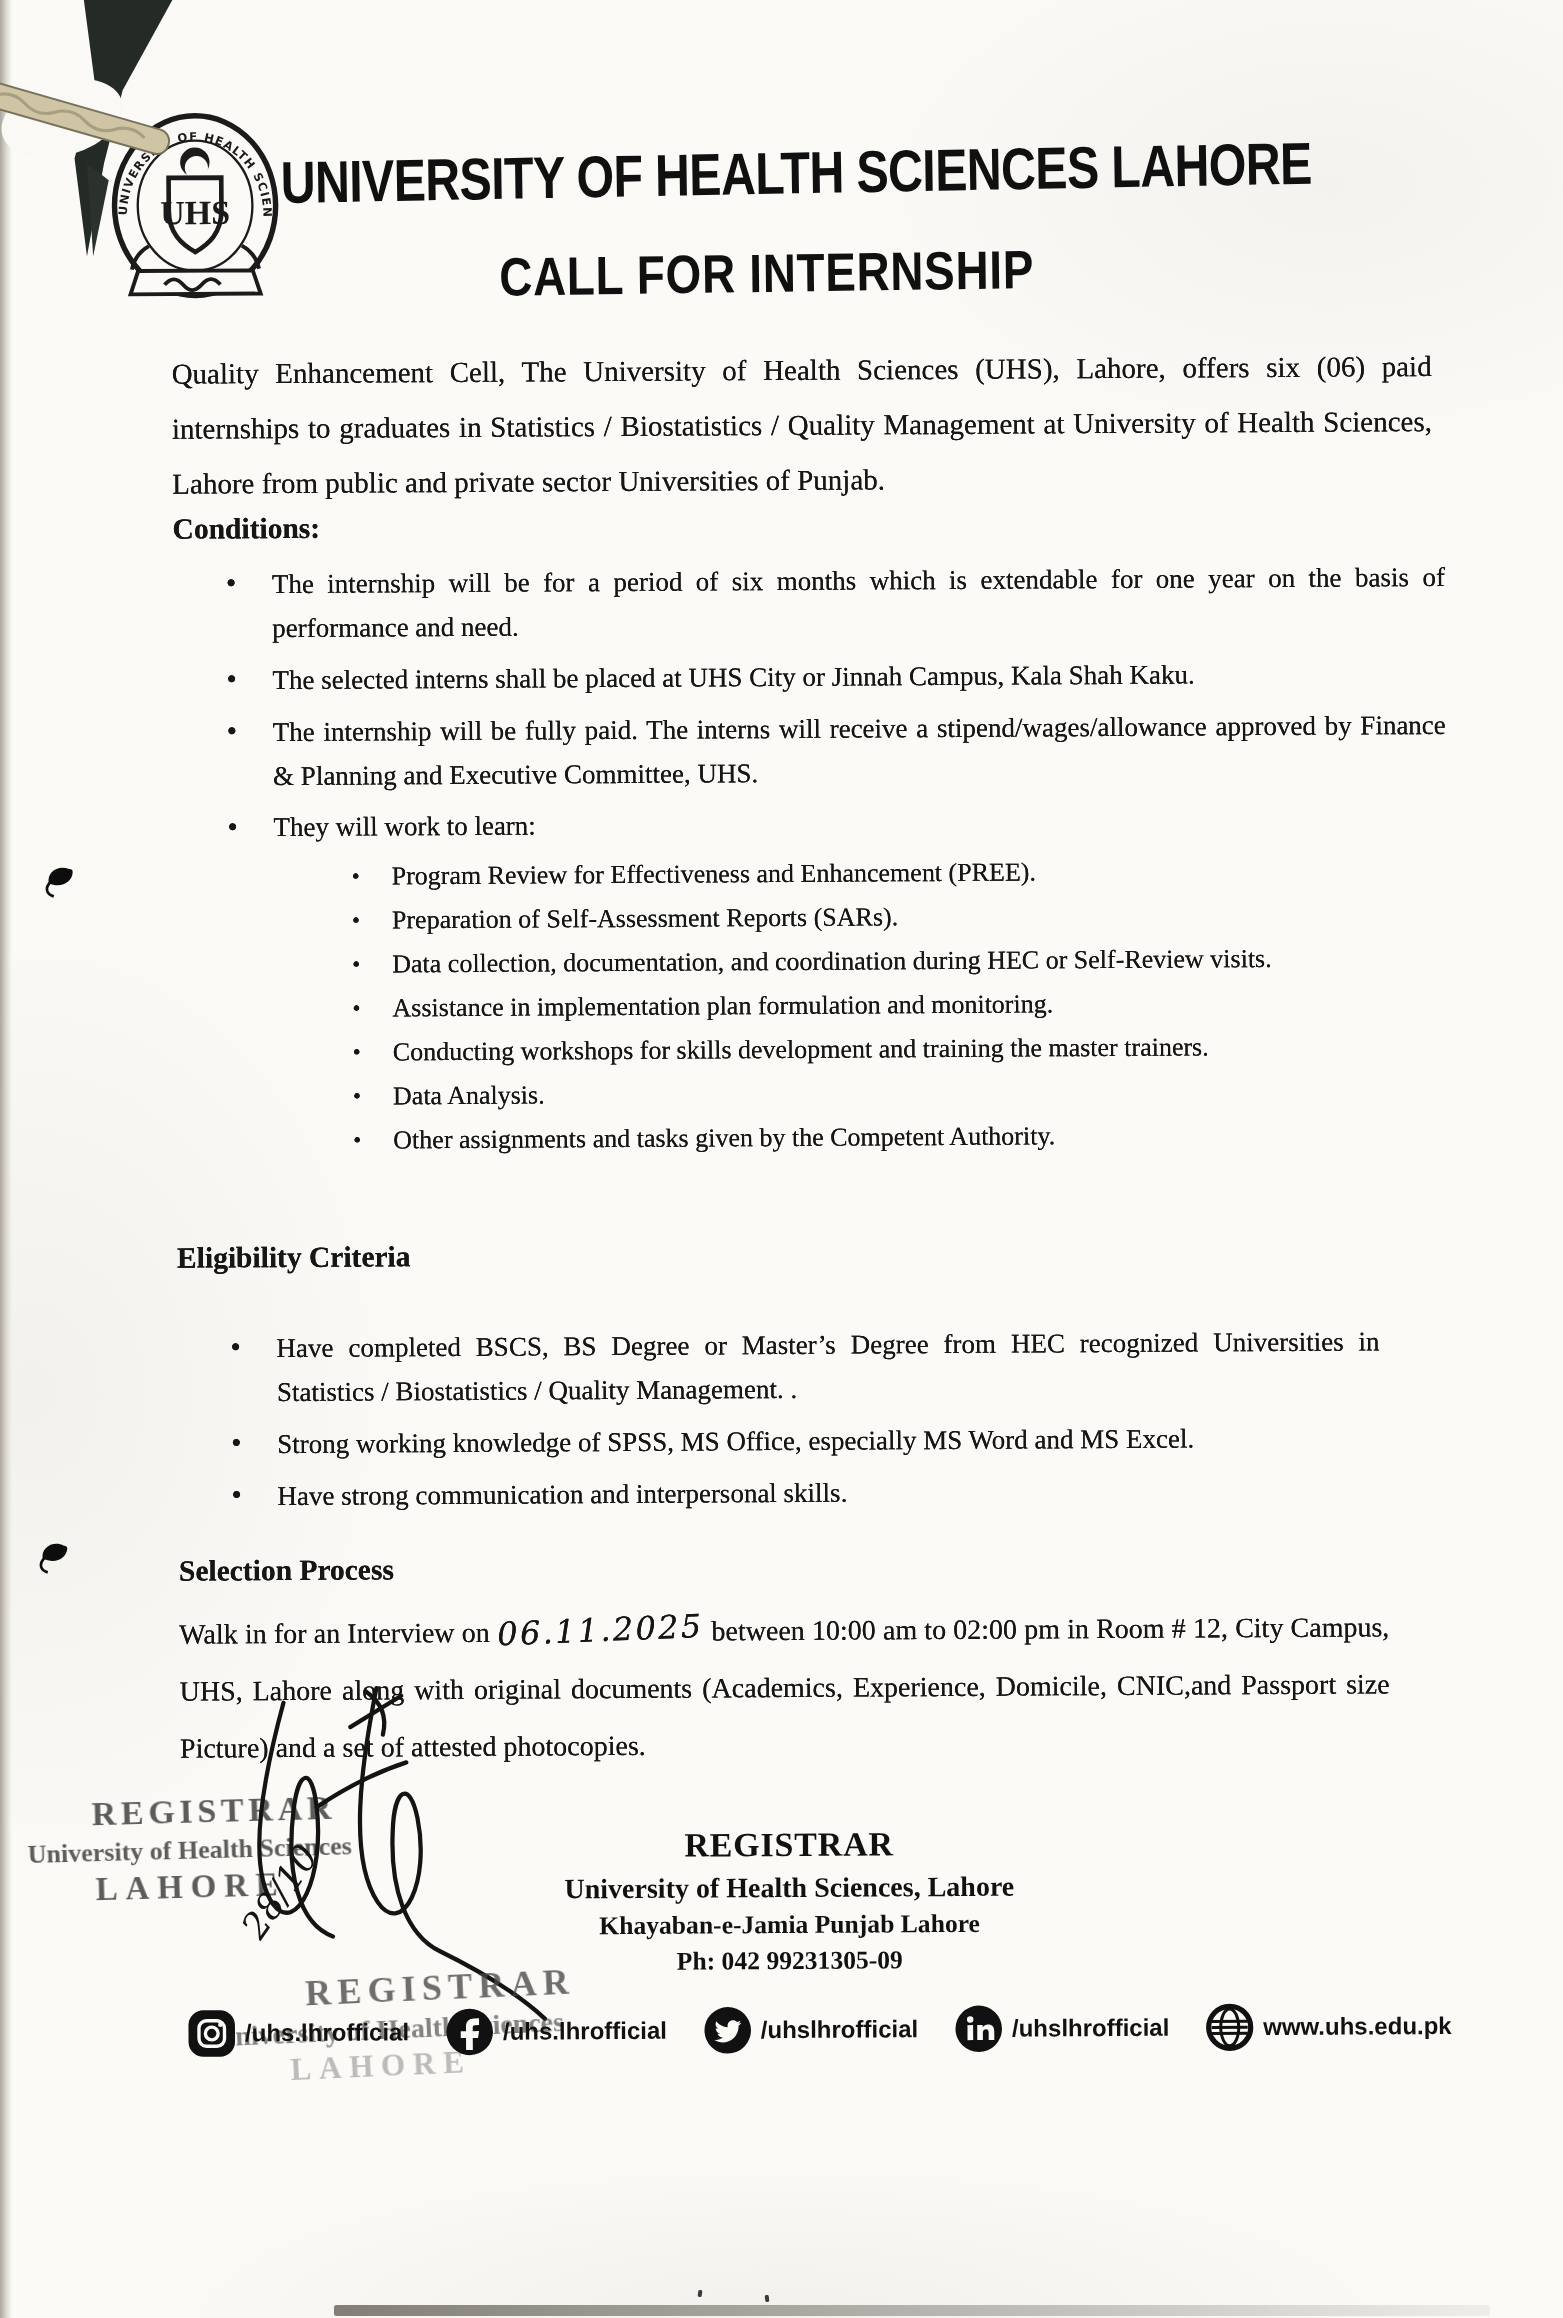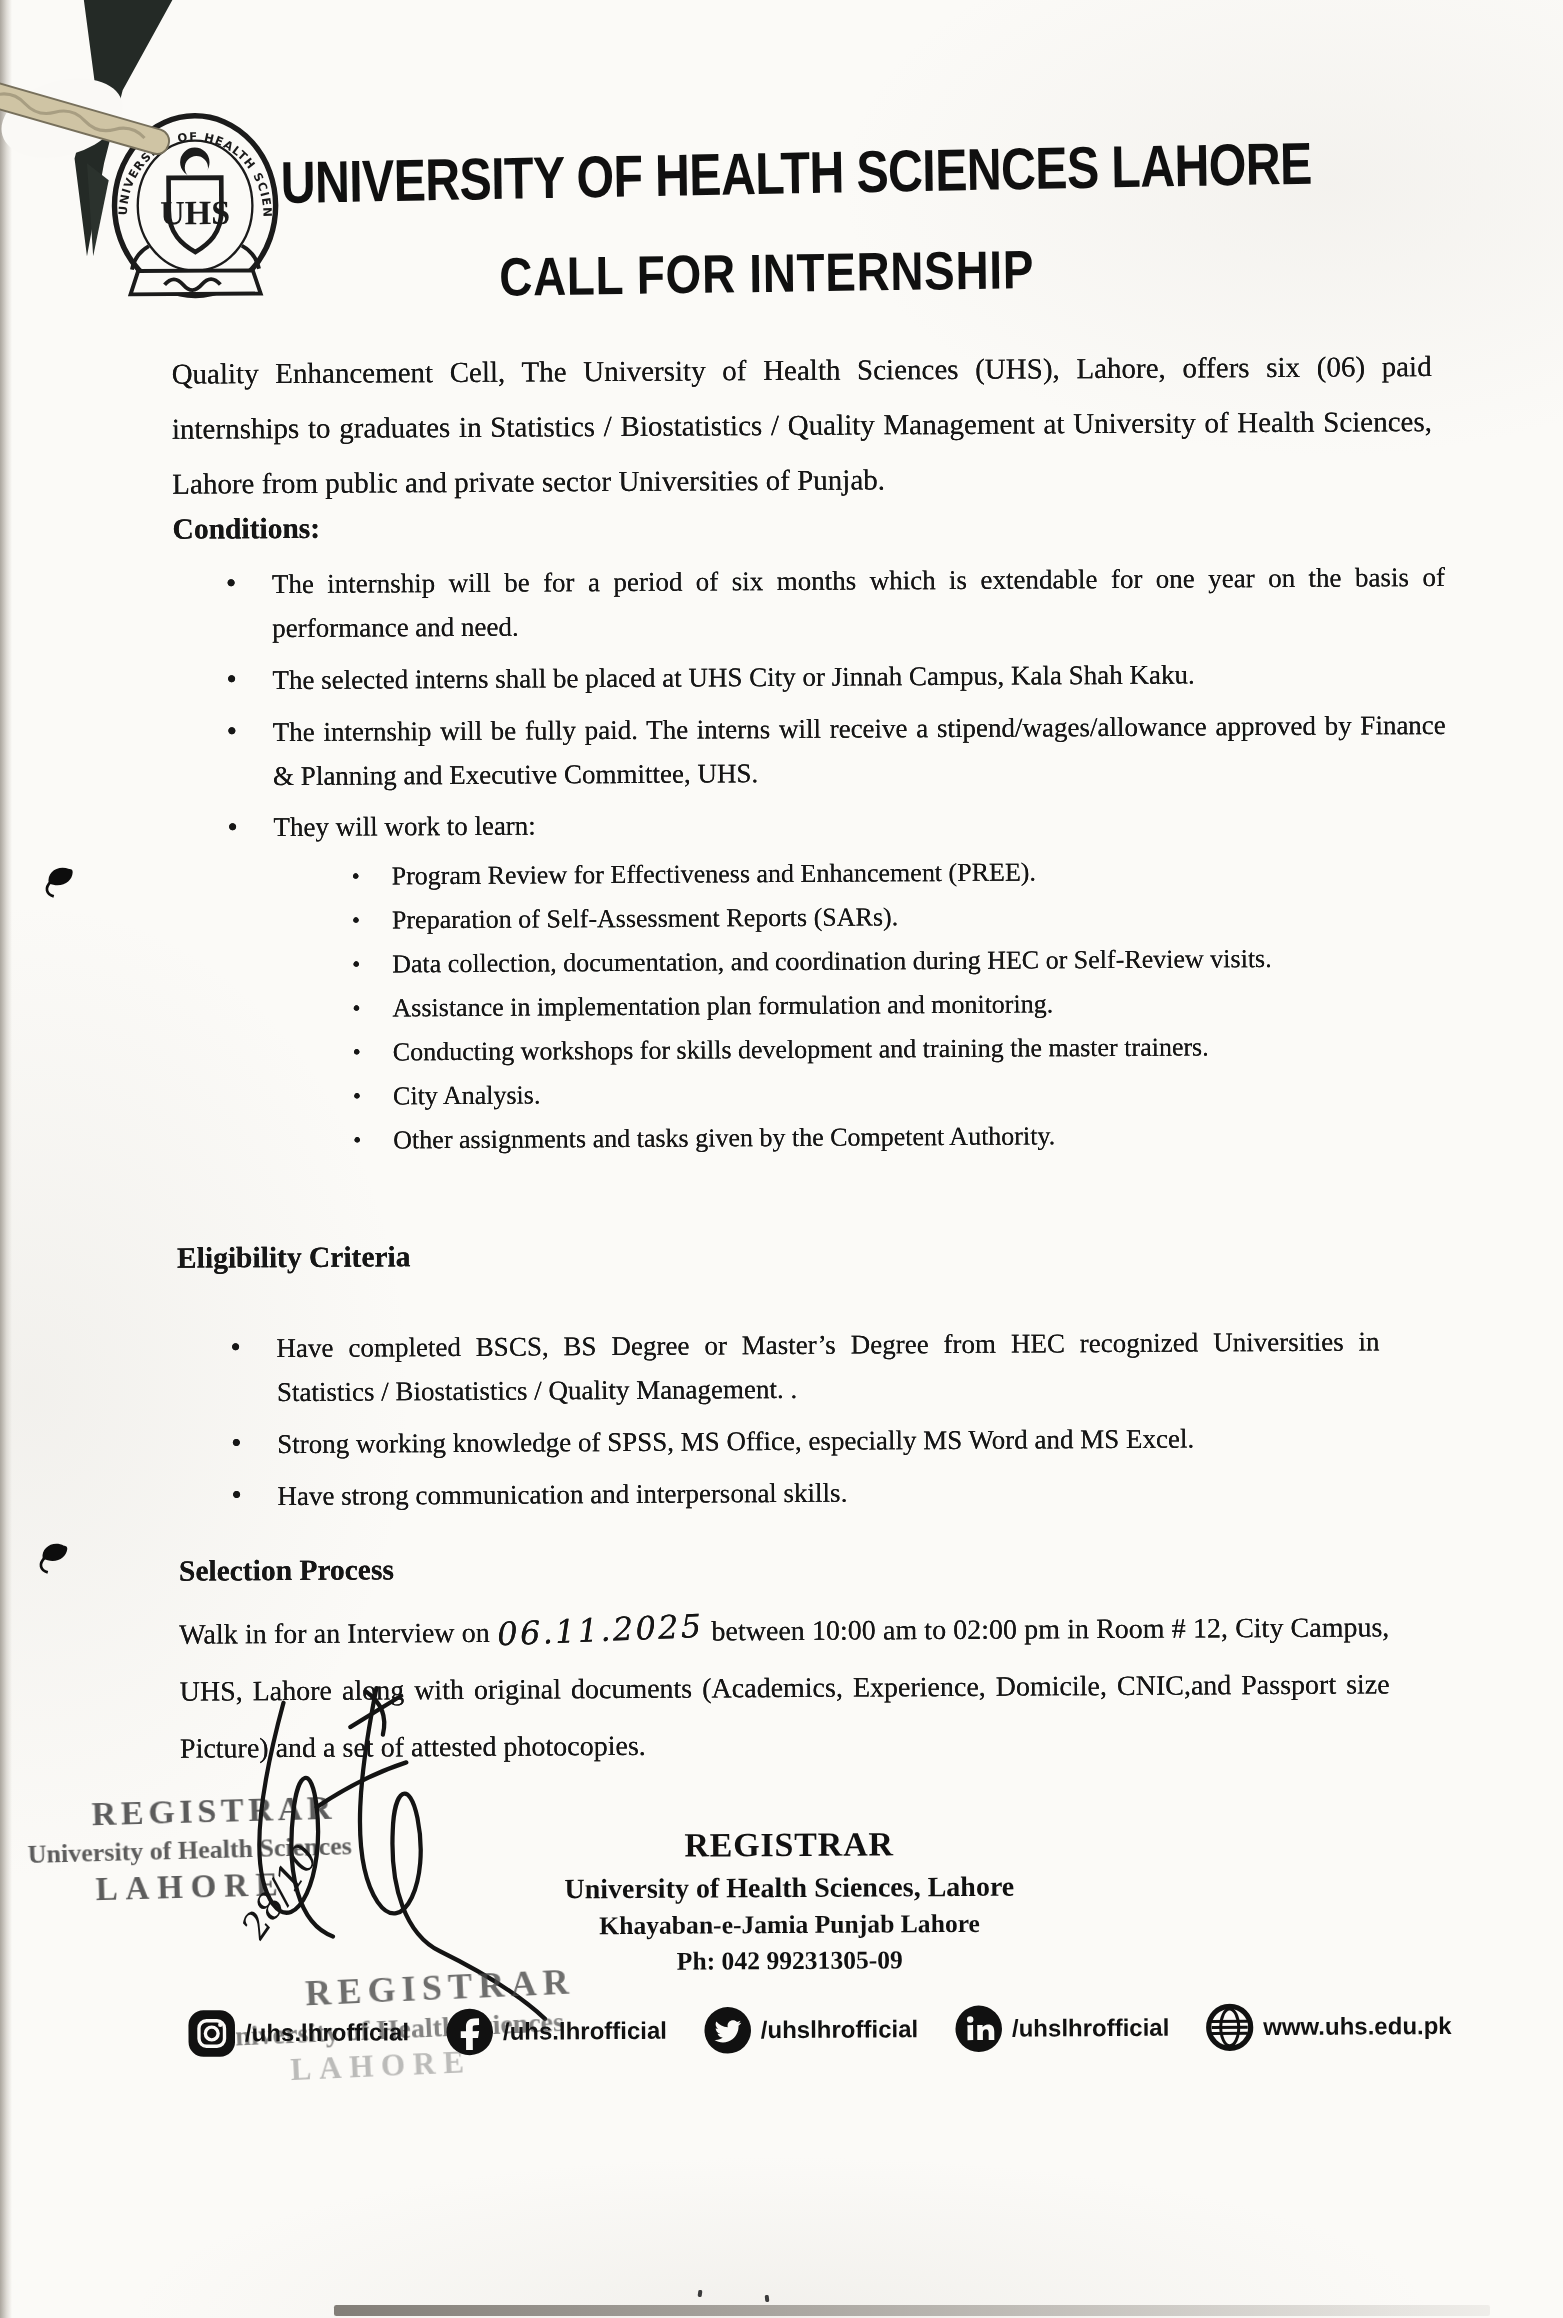--- a/index.html
+++ b/index.html
@@ -127,21 +127,21 @@
           <div class="row"><span>The internship will be fully paid. The interns will receive a stipend/wages/allowance approved by Finance &amp; Planning and Executive Committee, UHS.</span></div>
           <div class="row"><span>They will work to learn:</span></div>
         </div>
       <div class="sublist">
 
       <div class="row"><span>Program Review for Effectiveness and Enhancement (PREE).</span></div>
           <div class="row"><span>Preparation of Self-Assessment Reports (SARs).</span></div>
           <div class="row"><span>Data collection, documentation, and coordination during HEC or Self-Review visits.</span></div>
           <div class="row"><span>Assistance in implementation plan formulation and monitoring.</span></div>
           <div class="row"><span>Conducting workshops for skills development and training the master trainers.</span></div>
-          <div class="row"><span>City Analysis.</span></div>
+          <div class="row"><span>Data Analysis.</span></div>
           <div class="row"><span>Other assignments and tasks given by the Competent Authority.</span></div>
         </div>
     </div>
 
     <div class="col elig-head h">Eligibility Criteria</div>
 
     <div class="col elig-list">
 
     <div class="row"><span>Have completed BSCS, BS Degree or Master’s Degree from HEC recognized Universities in Statistics / Biostatistics / Quality Management. .</span></div>
         <div class="row"><span>Strong working knowledge of SPSS, MS Office, especially MS Word and MS Excel.</span></div>

